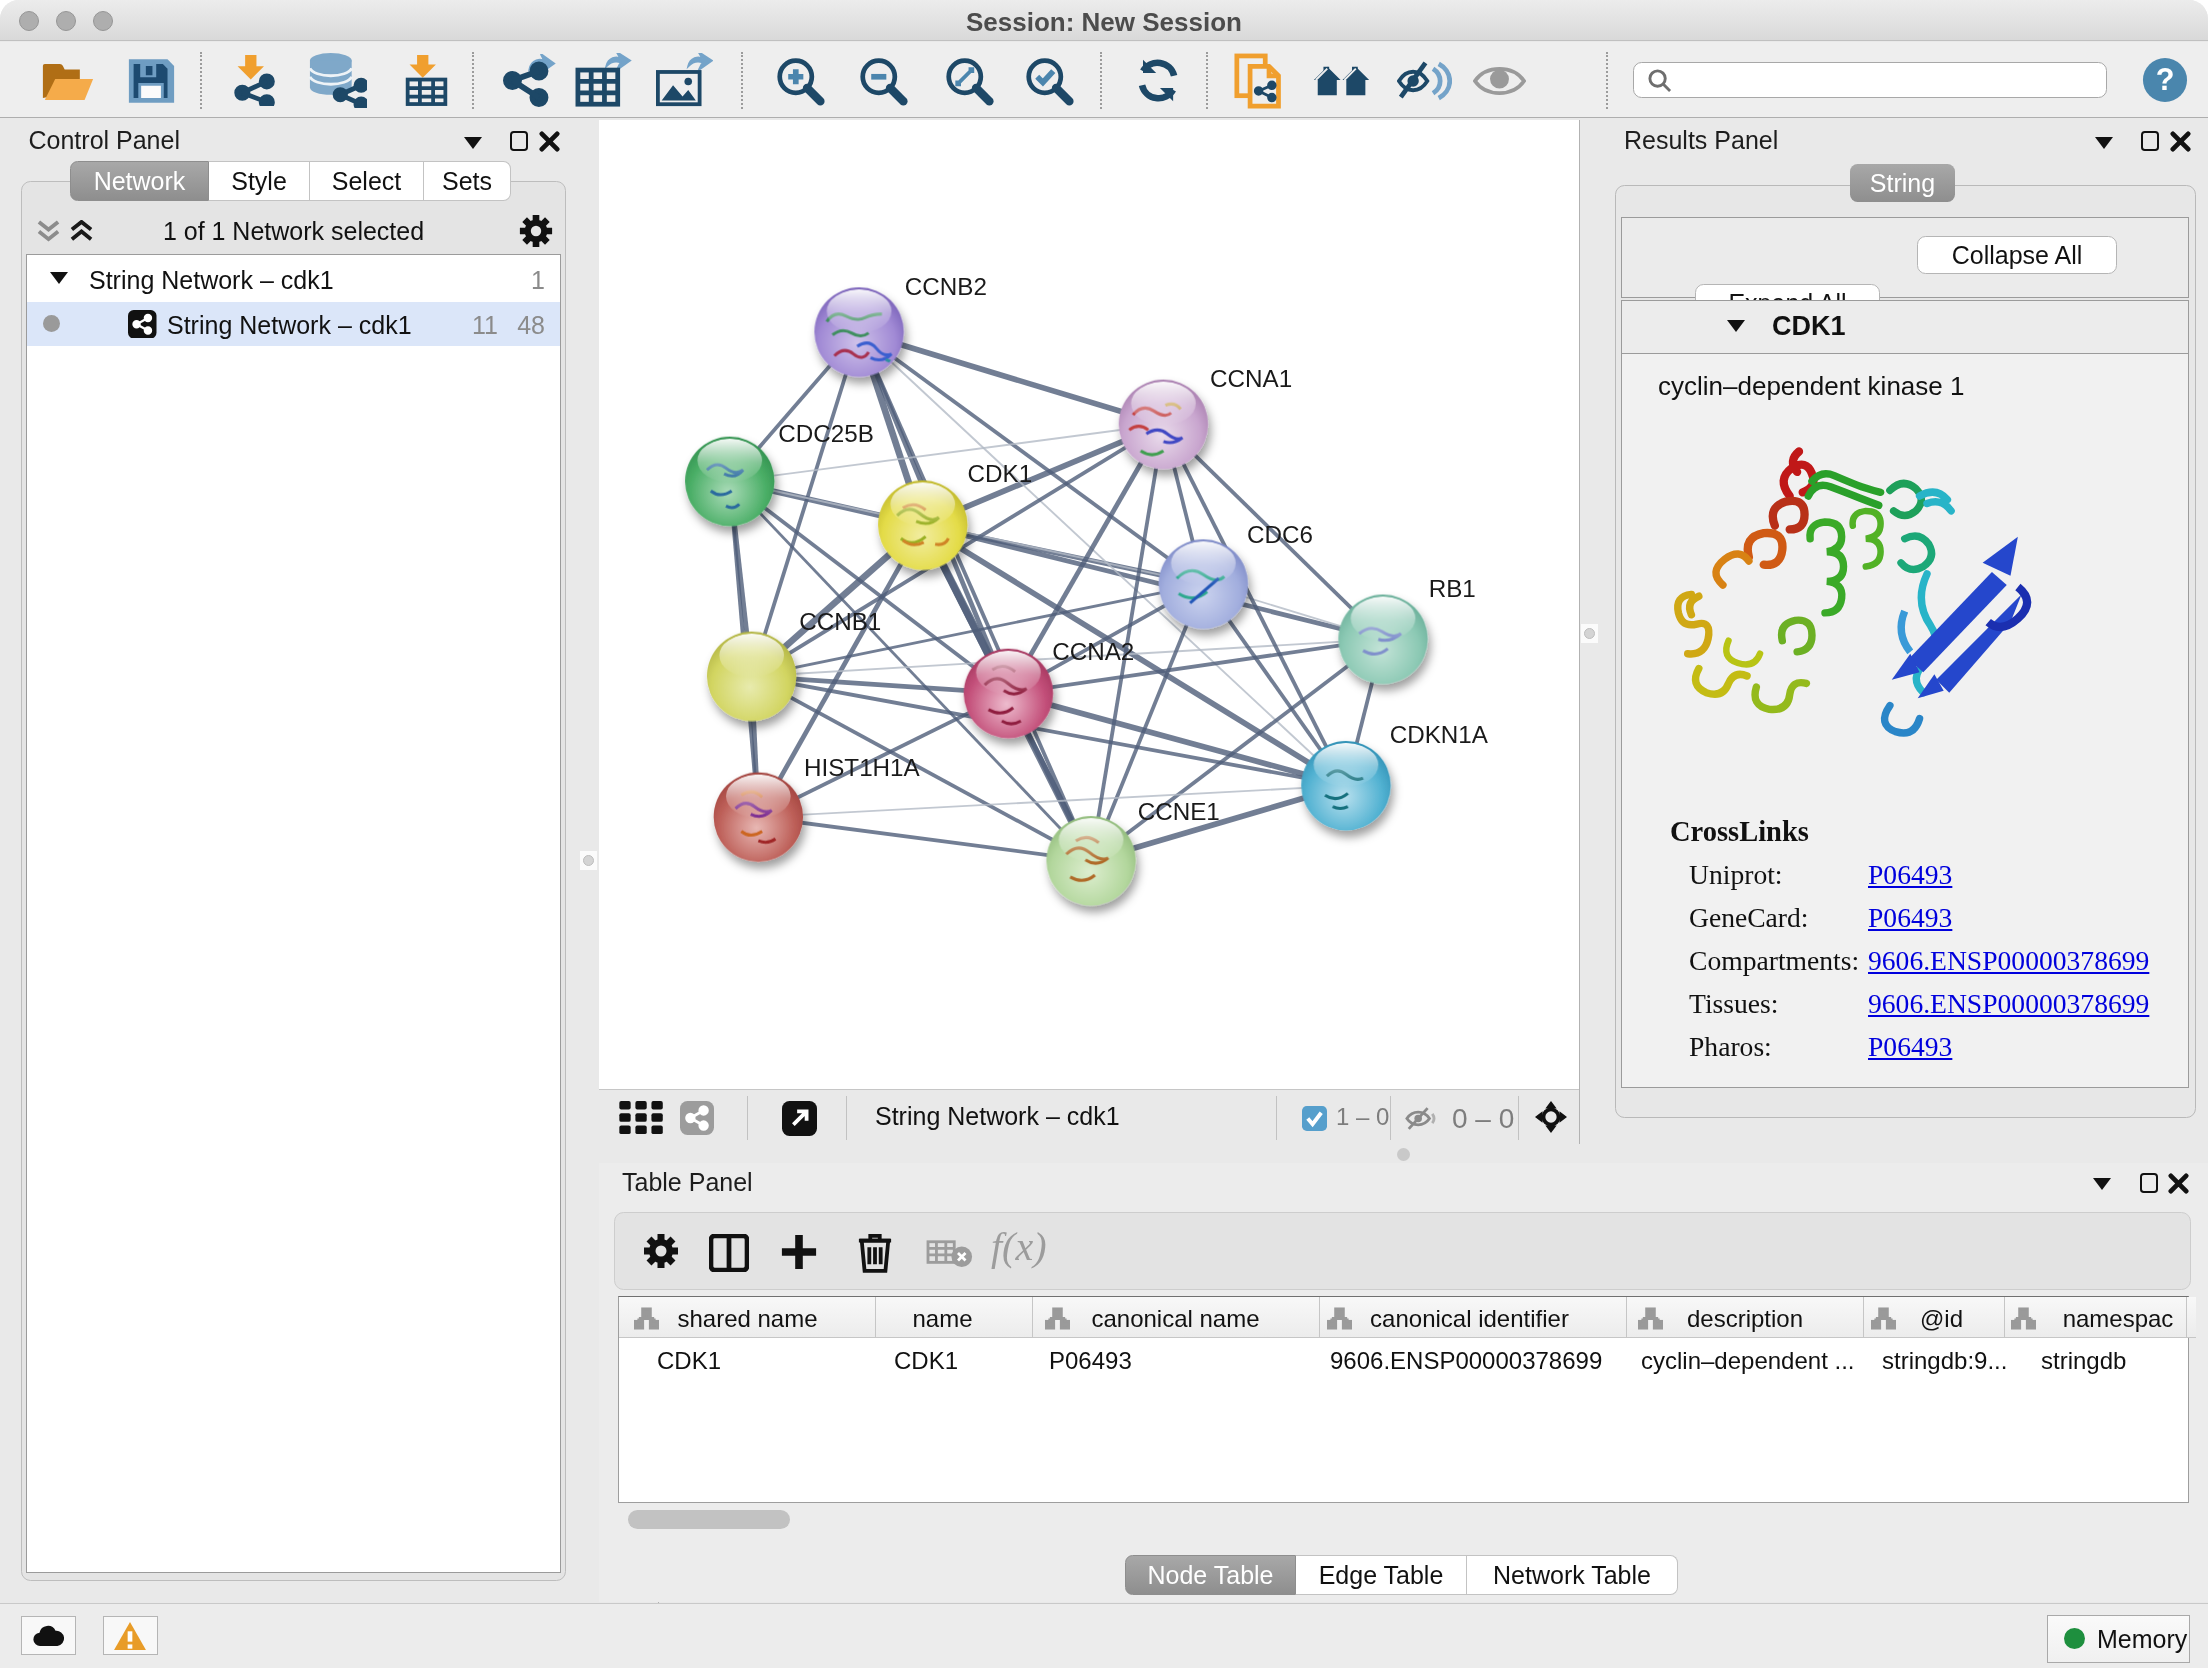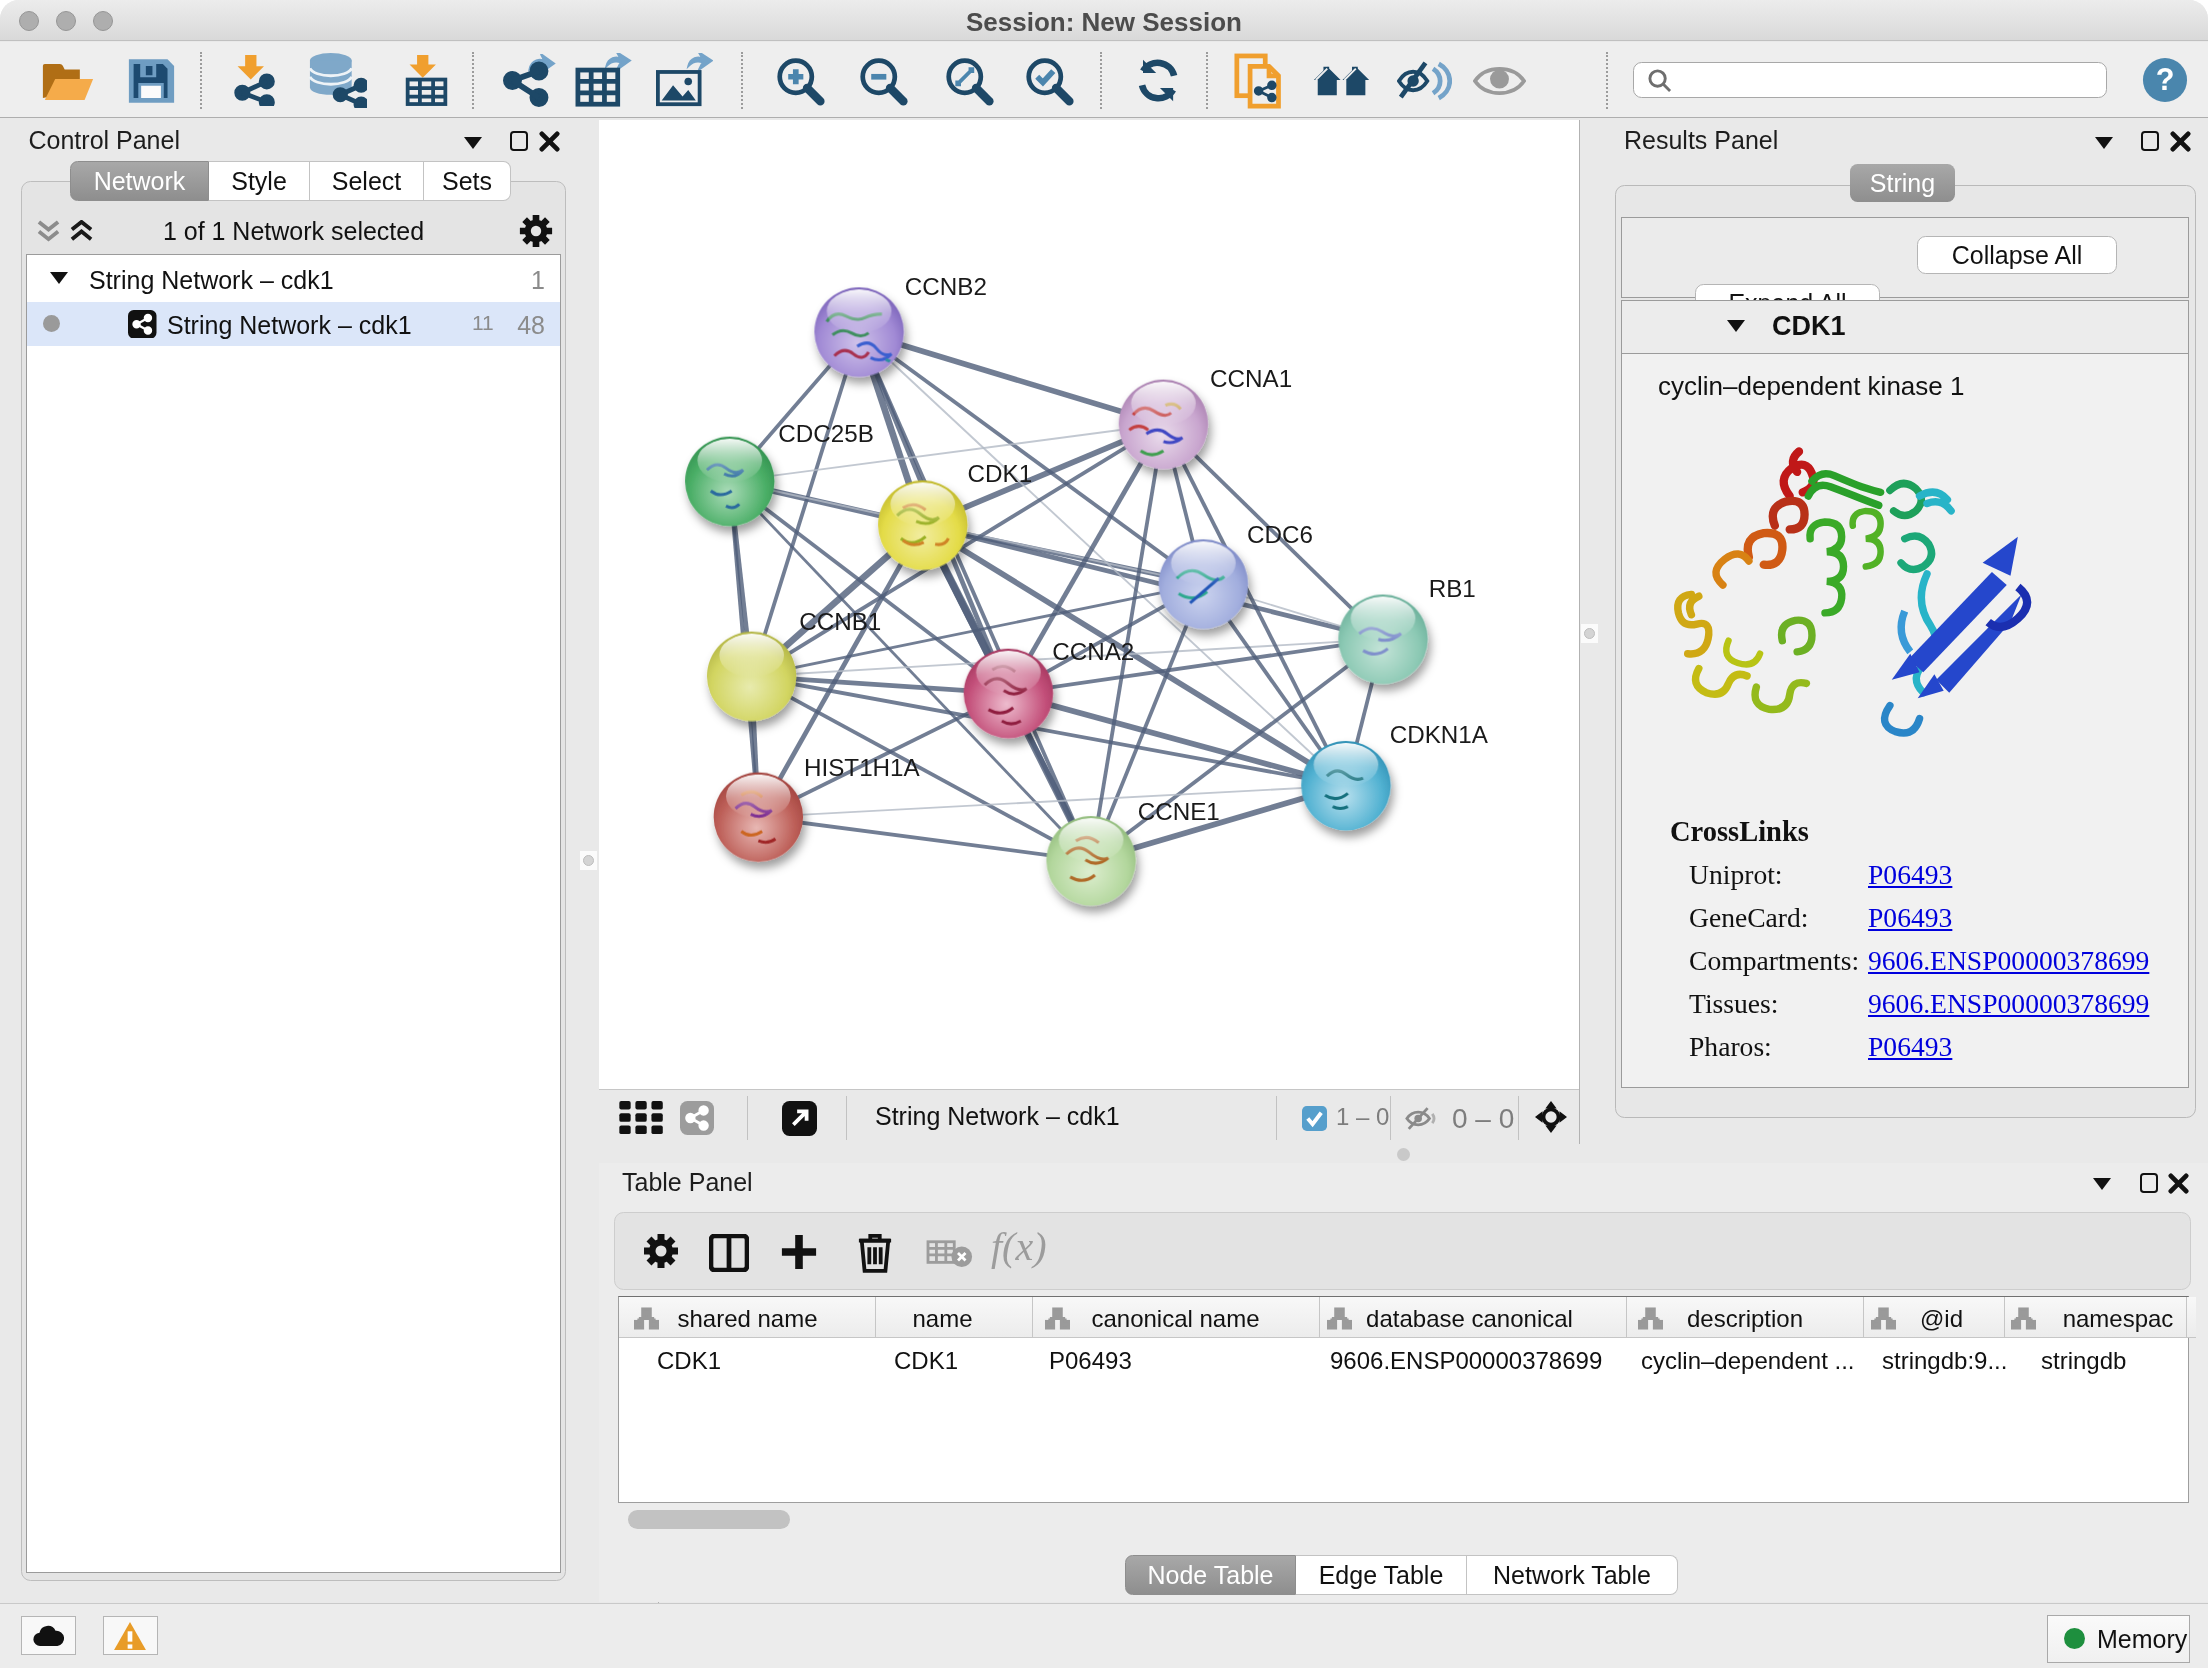--- a/index.html
+++ b/index.html
@@ -271,21 +271,21 @@
         <svg class="abs" style="left:101px;top:7.6px;" width="28.5" height="28.5" viewBox="0 0 30 30">
           <rect x="0" y="0" width="30" height="30" rx="6" fill="#111"></rect>
           <g fill="#fff" stroke="#fff" stroke-width="2.5">
             <circle cx="9" cy="15" r="3.2"></circle>
               <circle cx="21" cy="8.5" r="3.2"></circle>
               <circle cx="21" cy="21.5" r="3.2"></circle>
             <path d="M9 15 L21 8.5 M9 15 L21 21.5" fill="none"></path>
           </g>
         </svg>
         <div class="abs" style="left:140px;top:8.6px;font-size:25px;color:#111;">String Network – cdk1</div>
-        <div class="abs" style="left:445px;top:8.6px;font-size:21px;color:#8b8b8b;">11</div>
+        <div class="abs" style="left:445px;top:8.6px;font-size:25px;color:#8b8b8b;">11</div>
         <div class="abs" style="right:15px;top:8.6px;font-size:25px;color:#8b8b8b;">48</div>
       </div>
     </div>
   </div>
 
   <div id="canvas">
   <svg style="position:absolute;left:8.6px;top:0;" width="971" height="969" viewBox="0 0 1021 1019">
     <defs>
       <filter id="ds" x="-30%" y="-30%" width="170%" height="170%">
         <feDropShadow dx="3" dy="7" stdDeviation="5" flood-color="#000" flood-opacity="0.38"></feDropShadow>
@@ -732,21 +732,21 @@
         </svg>
       <div class="hcell" style="left:19px;width:219px;">shared name</div>
       <div class="hcell" style="left:257px;width:133px;">name</div>
       <svg class="abs hico" style="left:426px;top:9.5px;" viewBox="0 0 26 24" width="25" height="23">
           <use href="#hier"></use>
         </svg>
       <div class="hcell" style="left:433px;width:247px;">canonical name</div>
       <svg class="abs hico" style="left:708px;top:9.5px;" viewBox="0 0 26 24" width="25" height="23">
           <use href="#hier"></use>
         </svg>
-      <div class="hcell" style="left:715px;width:271px;">database canonical</div>
+      <div class="hcell" style="left:715px;width:271px;">canonical identifier</div>
       <svg class="abs hico" style="left:1019px;top:9.5px;" viewBox="0 0 26 24" width="25" height="23">
           <use href="#hier"></use>
         </svg>
       <div class="hcell" style="left:1027px;width:198px;">description</div>
       <svg class="abs hico" style="left:1252px;top:9.5px;" viewBox="0 0 26 24" width="25" height="23">
           <use href="#hier"></use>
         </svg>
       <div class="hcell" style="left:1269px;width:107px;">@id</div>
       <svg class="abs hico" style="left:1392px;top:9.5px;" viewBox="0 0 26 24" width="25" height="23">
           <use href="#hier"></use>

